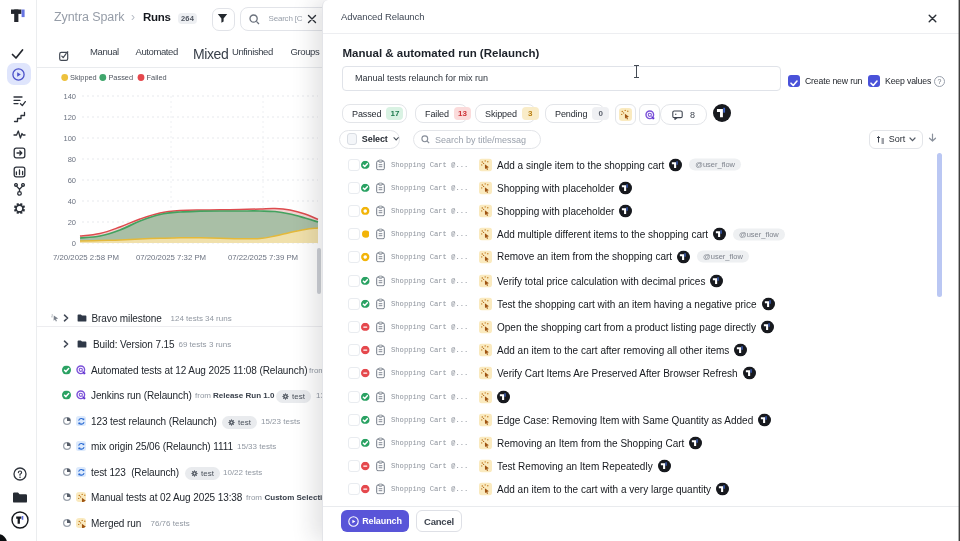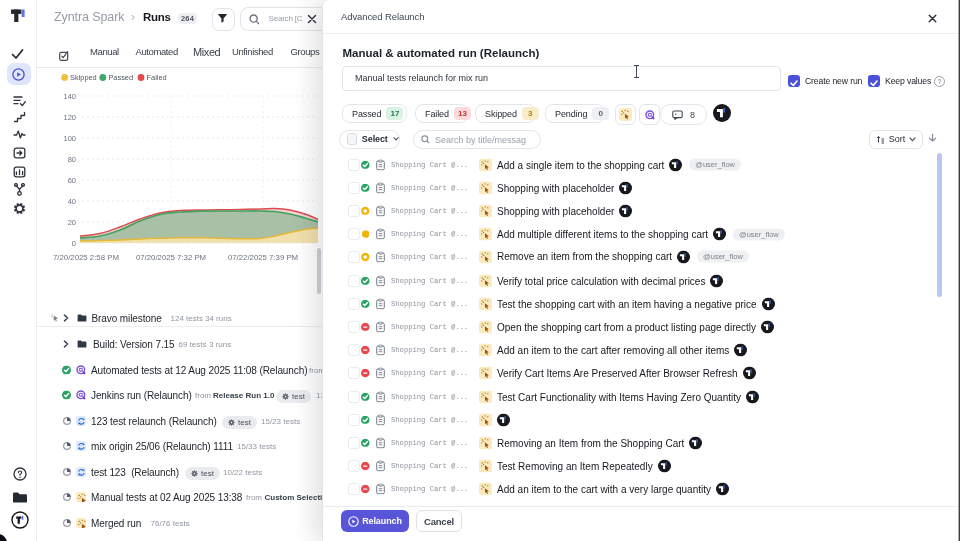--- a/index.html
+++ b/index.html
@@ -25,21 +25,21 @@
     </svg>
 </div>
 
 <div style="position:absolute;left:58.5px;top:46.5px"><svg width="10" height="10" viewBox="0 0 10 10">
       <rect x="0.7" y="1.4" width="8" height="8" rx="1.6" fill="none" stroke="#424954" stroke-width="1.2" stroke-linecap="round" stroke-linejoin="round"></rect>
       <path d="M2.8 5.2 L4.2 6.6 L6.8 3.2" fill="none" stroke="#424954" stroke-width="1.2" stroke-linecap="round" stroke-linejoin="round"></path>
       <path d="M6.6 2.4 L9.2 0.6" stroke="#424954" stroke-width="1.3"></path>
     </svg></div>
 <div style="position:absolute;left:90px;top:46px;font-size:9.5px;letter-spacing:-0.4px;color:#3a414b;font-weight:500">Manual</div>
 <div style="position:absolute;left:135.5px;top:46px;font-size:9.5px;letter-spacing:-0.4px;color:#3a414b;font-weight:500">Automated</div>
-<div style="position:absolute;left:193px;top:46px;font-size:11px;letter-spacing:-0.4px;color:#3a414b;font-weight:500">Mixed</div>
+<div style="position:absolute;left:193px;top:46px;font-size:14px;letter-spacing:-0.4px;color:#3a414b;font-weight:500">Mixed</div>
 <div style="position:absolute;left:232px;top:46px;font-size:9.5px;letter-spacing:-0.4px;color:#3a414b;font-weight:500">Unfinished</div>
 <div style="position:absolute;left:290.5px;top:46px;font-size:9.5px;letter-spacing:-0.4px;color:#3a414b;font-weight:500">Groups</div>
 <div style="position:absolute;left:36px;top:67px;width:287px;height:1px;background:#e9ebee"></div>
 <svg style="position:absolute;left:36px;top:68px" width="287" height="200" viewBox="0 0 287 200">
 <circle cx="28.7" cy="9.5" r="3.4" fill="#edc13d"></circle>
     <text x="34" y="12.1" font-size="7.4" fill="#4f555f">Skipped</text>
 <circle cx="66.8" cy="9.5" r="3.4" fill="#3fa66c"></circle>
     <text x="72.4" y="12.1" font-size="7.4" fill="#4f555f">Passed</text>
 <circle cx="105" cy="9.5" r="3.4" fill="#e5484d"></circle>
     <text x="110.6" y="12.1" font-size="7.4" fill="#4f555f">Failed</text>
@@ -837,21 +837,20 @@
 <span style="position:absolute;left:156px;top:50%;transform:translateY(-50%);display:flex;align-items:center;white-space:nowrap">
         <svg width="13" height="13" viewBox="0 0 13 13">
           <rect width="13" height="13" rx="3.2" fill="#faeabf"></rect>
           <path d="M5.9 5.8 L9.9 8.8 L8.2 9.2 L9.0 11.0 L8.0 11.4 L7.2 9.6 L6.0 10.7 Z" fill="#9f5412"></path>
           <circle cx="3.3" cy="3.5" r="0.8" fill="#c07a20"></circle>
           <circle cx="6.2" cy="2.4" r="0.7" fill="#c07a20"></circle>
           <circle cx="8.8" cy="3.2" r="0.7" fill="#c07a20"></circle>
           <circle cx="2.7" cy="6.4" r="0.7" fill="#c07a20"></circle>
           <circle cx="4.6" cy="4.9" r="0.6" fill="#b36a1a"></circle>
         </svg>
-        <span style="margin-left:5px;font-size:10px;color:#15181d;font-weight:500">Test Cart Functionality with Items Having Zero Quantity</span>
         <span style="margin-left:5px;display:flex">
           <svg width="13" height="13" viewBox="0 0 13 13">
             <circle cx="6.5" cy="6.5" r="6.5" fill="#17191e"></circle>
             <path d="M2.86 3.6400000000000006 h4.29 v5.98 h-2.08 v-3.9 h-2.21 Z" fill="#fff"></path>
             <rect x="7.409999999999999" y="2.73" width="1.3" height="3.5100000000000002" fill="#3e63c4"></rect>
           </svg>
         </span>
       </span>
 </div>
     <div style="position:absolute;left:0;top:408.2px;width:638px;height:23px">
@@ -874,20 +873,21 @@
 <span style="position:absolute;left:156px;top:50%;transform:translateY(-50%);display:flex;align-items:center;white-space:nowrap">
         <svg width="13" height="13" viewBox="0 0 13 13">
           <rect width="13" height="13" rx="3.2" fill="#faeabf"></rect>
           <path d="M5.9 5.8 L9.9 8.8 L8.2 9.2 L9.0 11.0 L8.0 11.4 L7.2 9.6 L6.0 10.7 Z" fill="#9f5412"></path>
           <circle cx="3.3" cy="3.5" r="0.8" fill="#c07a20"></circle>
           <circle cx="6.2" cy="2.4" r="0.7" fill="#c07a20"></circle>
           <circle cx="8.8" cy="3.2" r="0.7" fill="#c07a20"></circle>
           <circle cx="2.7" cy="6.4" r="0.7" fill="#c07a20"></circle>
           <circle cx="4.6" cy="4.9" r="0.6" fill="#b36a1a"></circle>
         </svg>
+        <span style="margin-left:5px;font-size:10px;color:#15181d;font-weight:500">Edge Case: Removing Item with Same Quantity as Added</span>
         <span style="margin-left:5px;display:flex">
           <svg width="13" height="13" viewBox="0 0 13 13">
             <circle cx="6.5" cy="6.5" r="6.5" fill="#17191e"></circle>
             <path d="M2.86 3.6400000000000006 h4.29 v5.98 h-2.08 v-3.9 h-2.21 Z" fill="#fff"></path>
             <rect x="7.409999999999999" y="2.73" width="1.3" height="3.5100000000000002" fill="#3e63c4"></rect>
           </svg>
         </span>
       </span>
 </div>
     <div style="position:absolute;left:0;top:431.4px;width:638px;height:23px">

